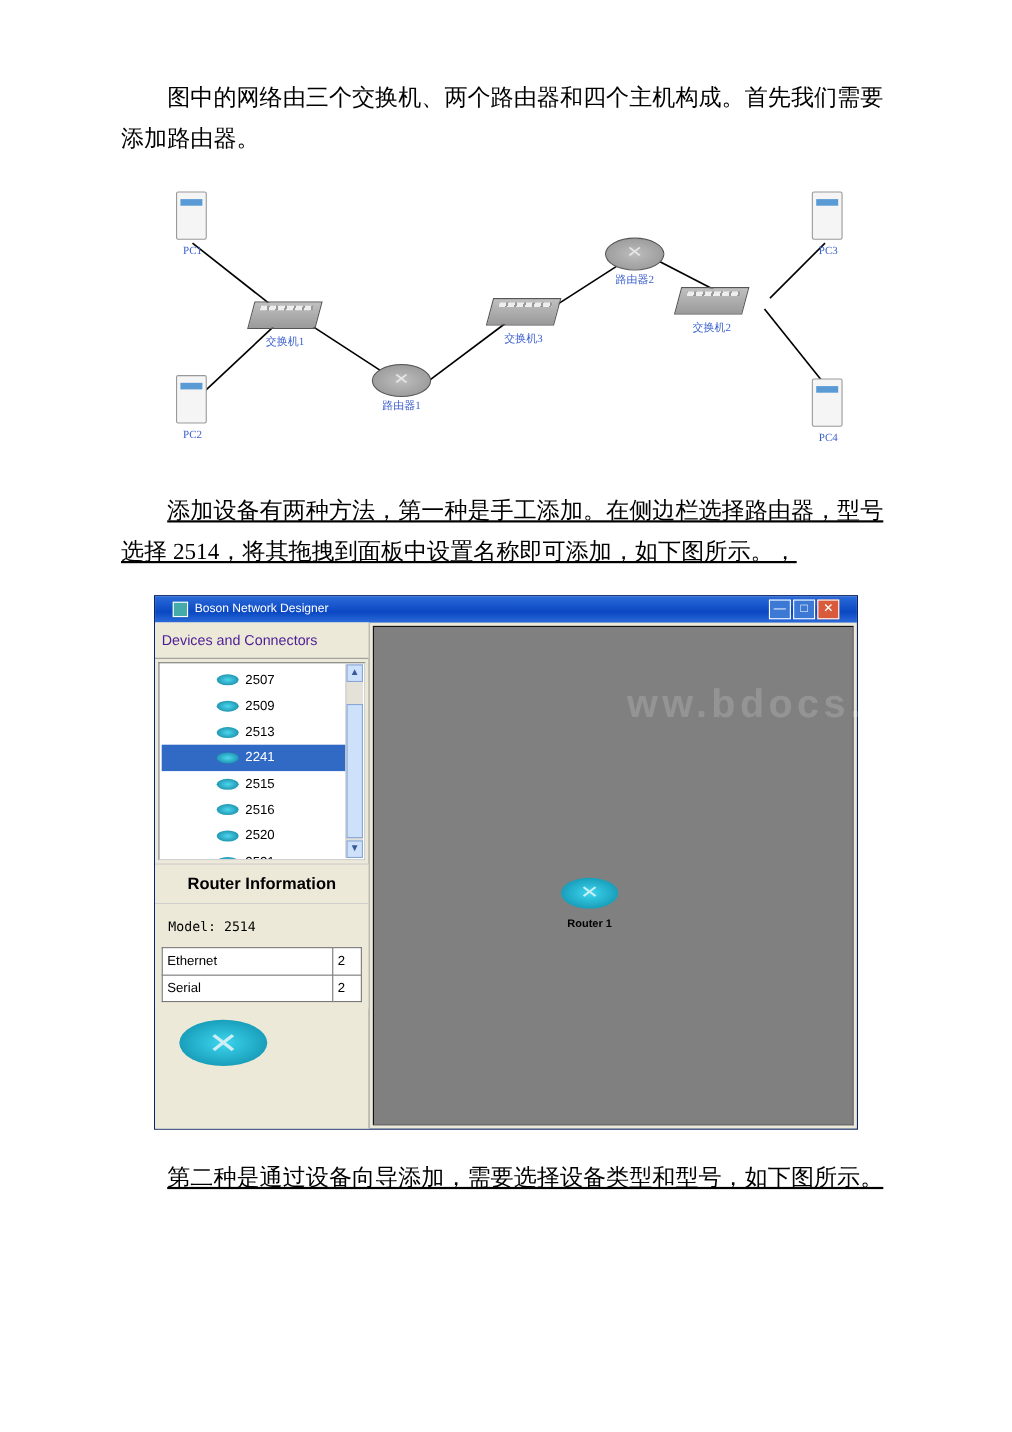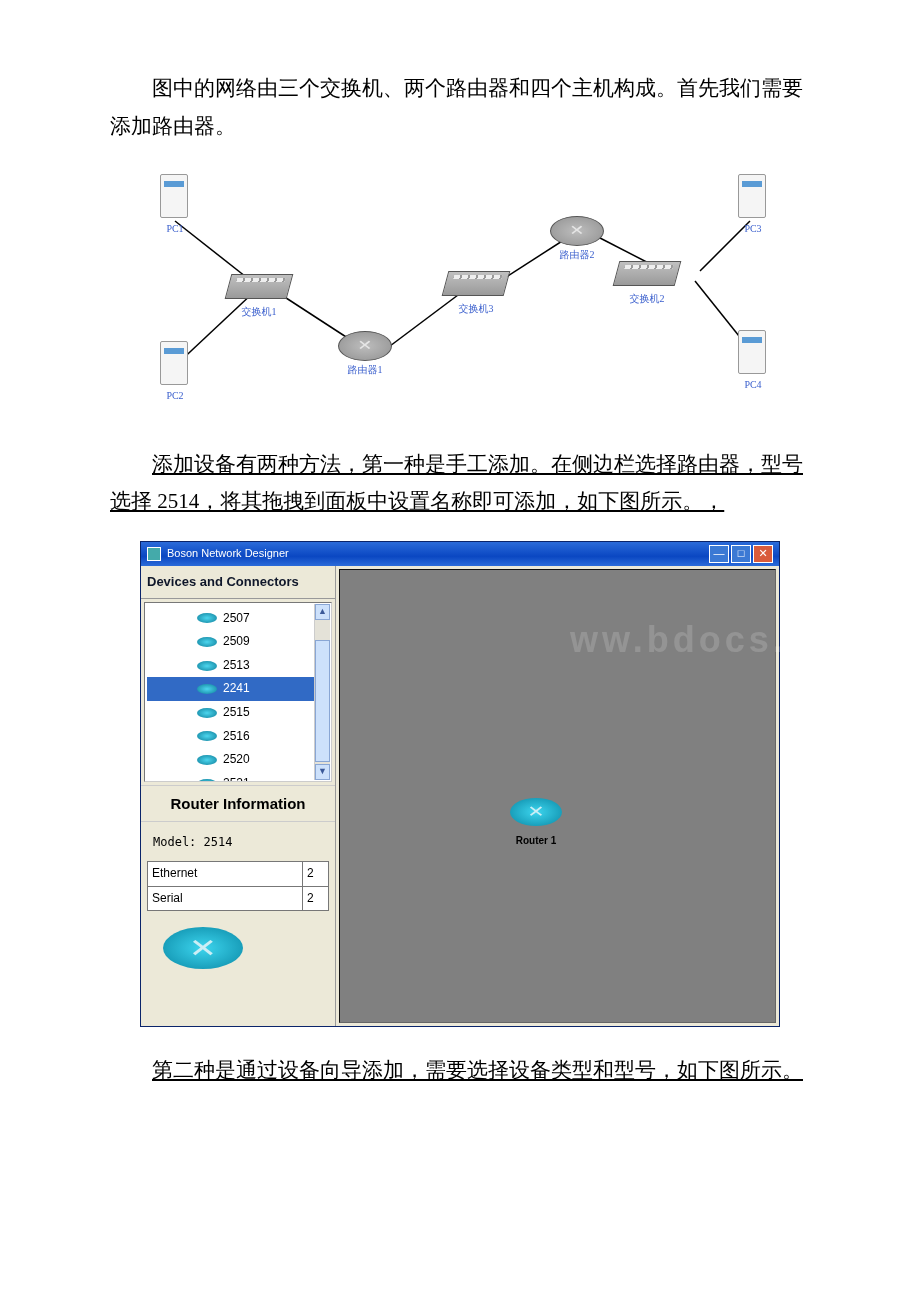--- a/index.html
+++ b/index.html
@@ -96,21 +96,21 @@
       margin: 10px auto 25px auto;
       border: 1px solid #0a246a;
       background:#ece9d8;
       font-family: Tahoma, Arial, sans-serif;
       font-size: 11px;
     }
     .app .titlebar{
       background: linear-gradient(#2b6bd9, #0a47c2 60%, #2b6bd9);
       color:#fff; height:24px;
       display:flex; align-items:center; justify-content:space-between;
-      padding:0 6px;
+      padding:0 16px;
     }
     .app .titlebar .left{ display:flex; align-items:center; gap:6px;}
     .app .titlebar .appicon{
       width:14px; height:14px; background:#4aa; border:1px solid #fff;
     }
     .app .titlebar .btns{ display:flex; gap:2px;}
     .app .titlebar .wb{
       width:20px; height:18px; border:1px solid #fff;
       background:#3b79d4; display:flex; align-items:center; justify-content:center;
       color:#fff; font-size:11px;
@@ -122,22 +122,22 @@
     .app .menubar span{ margin-right:10px; color:#000;}
     .app .menubar span u{ text-decoration: underline;}
     .app .body{
       display:flex; height:460px;
     }
     .app .side{
       width:195px; background:#ece9d8; border-right:1px solid #999;
       display:flex; flex-direction:column;
     }
     .app .side .header{
-      font-weight:bold; font-size:13px; background:#ece9d8; padding:4px 6px;
-      border-bottom:1px solid #999; color:#0f172a;
+      font-weight:normal; font-size:13px; background:#ece9d8; padding:4px 6px;
+      border-bottom:1px solid #999; color:#4c1d95;
     }
     .app .side .treebox{
       flex:0 0 auto;
       background:#fff; border:1px inset #ccc; margin:3px;
       height:180px; position:relative; overflow:hidden;
     }
     .app .side .tree{ padding:4px 2px 4px 2px;}
     .app .side .tree .row{
       display:flex; align-items:center; gap:6px; padding:1px 4px 1px 50px;
       font-size:12px; color:#000;
@@ -238,21 +238,21 @@
       <div class="plabel">PC1</div>
   </div>
   <div class="pc" style="left:20px; top:175px">
     <div class="tower"></div>
       <div class="plabel">PC2</div>
   </div>
   <div class="pc" style="left:598px; top:8px">
     <div class="tower"></div>
       <div class="plabel">PC3</div>
   </div>
-  <div class="pc" style="left:598px; top:164px">
+  <div class="pc" style="left:598px; top:178px">
     <div class="tower"></div>
       <div class="plabel">PC4</div>
   </div>
 
   <div class="switch" style="left:88px; top:108px">
     <div class="box"></div>
       <div class="slabel">交换机1</div>
   </div>
   <div class="switch" style="left:305px; top:105px">
     <div class="box"></div>

